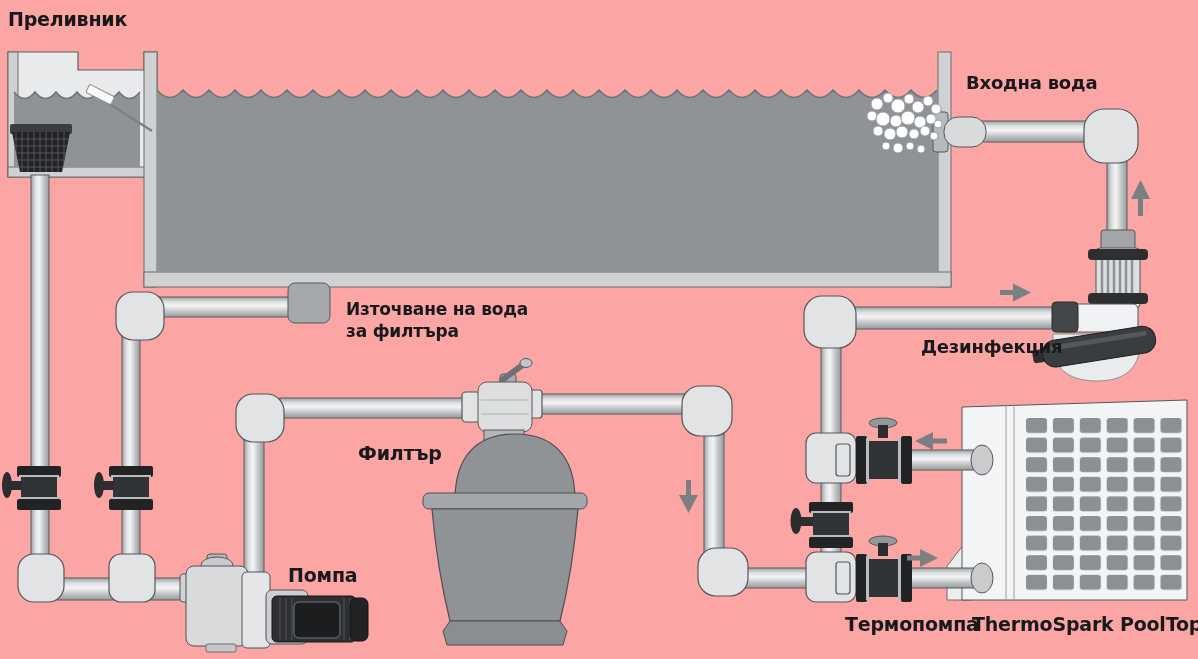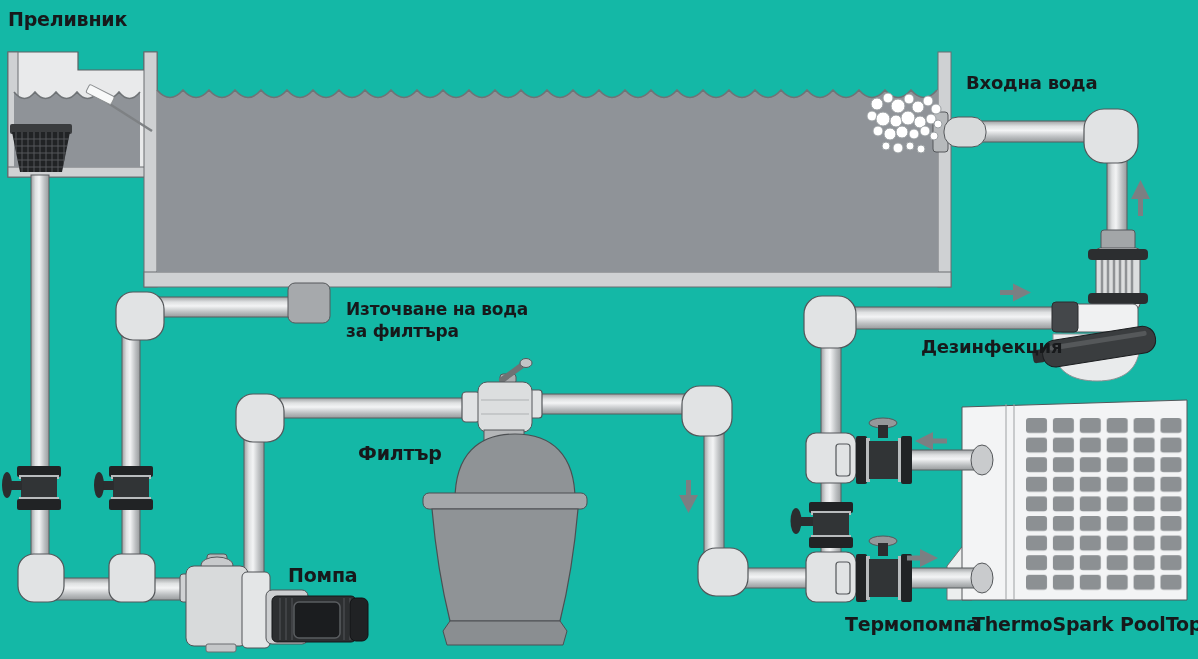--- a/index.html
+++ b/index.html
@@ -1,16 +1,16 @@
 <!DOCTYPE html>
 <html><head>
 <meta charset="utf-8">
 <style>
   html,body{margin:0;padding:0;background:#ffffff;}
-  .canvas{position:relative;width:1198px;height:659px;background:#14b8a6;overflow:hidden;
+  .canvas{position:relative;width:1198px;height:659px;background:#fca5a5;overflow:hidden;
           font-family:"DejaVu Sans", sans-serif;}
   svg{display:block;}
   .wall{fill:#cfd1d3;stroke:#6a6d70;stroke-width:1;}
   .shell{fill:#e9eaeb;stroke:#5e6164;stroke-width:1.2;}
   .water{fill:#8f9398;}
   .wline{fill:none;stroke:#6f7376;stroke-width:1.6;}
   .pH{fill:url(#gH);stroke:#595c5f;stroke-width:1;}
   .pV{fill:url(#gV);stroke:#595c5f;stroke-width:1;}
   .fit{fill:#e1e3e4;stroke:#54575a;stroke-width:1.2;}
   .dev{stroke:#4c4f52;stroke-width:1.2;fill:#8f9396;}

